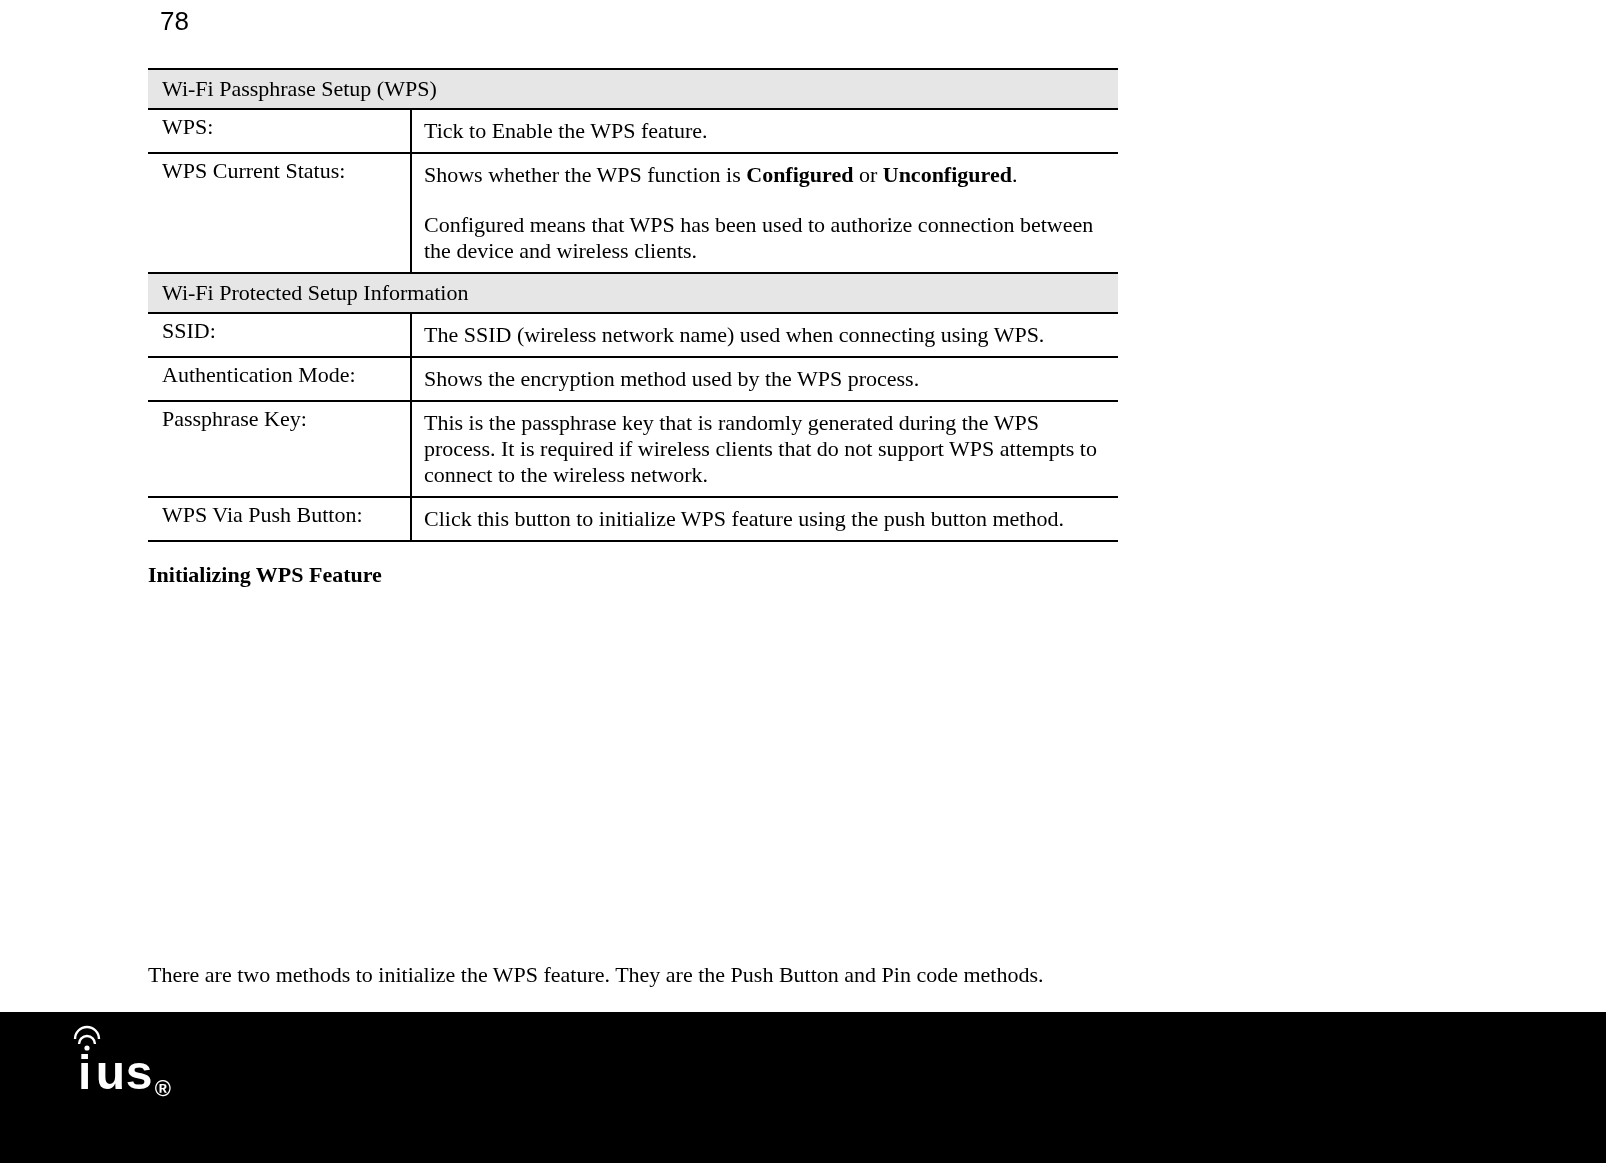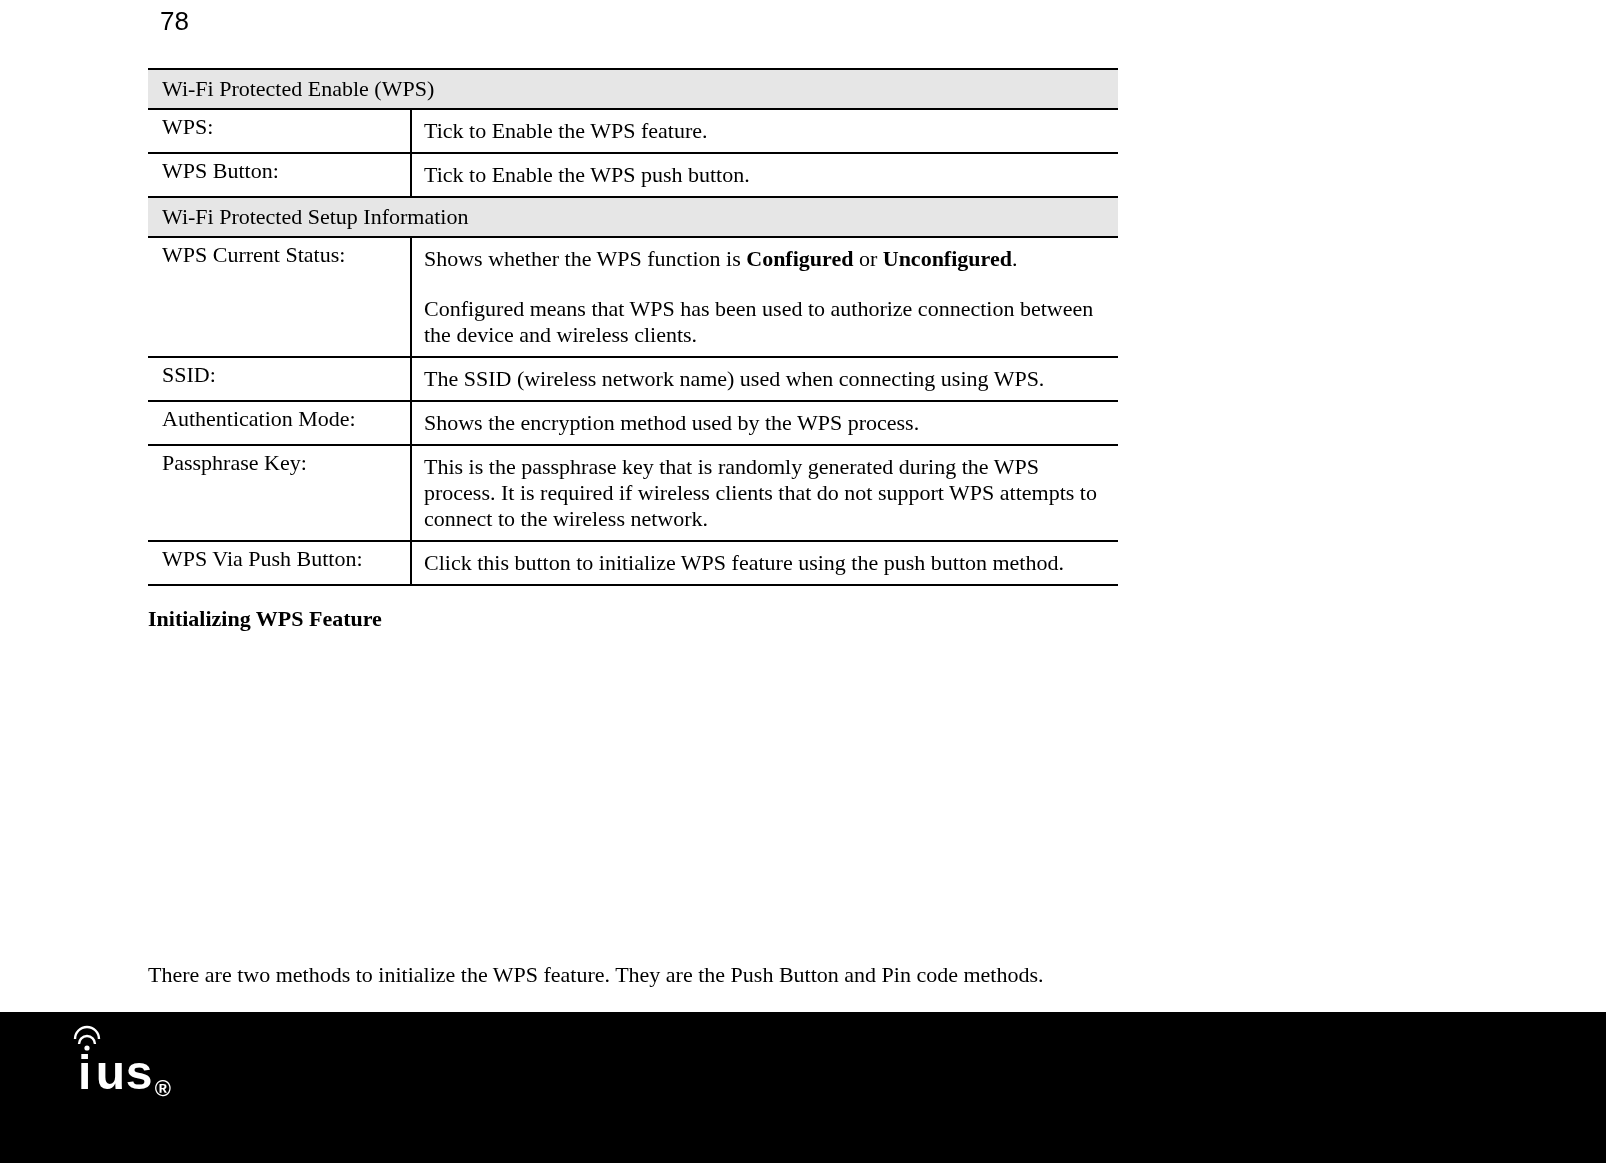--- a/index.html
+++ b/index.html
@@ -124,41 +124,37 @@
 </head>
 <body>
 
 <div class="page-number">78</div>
 
 <div class="page">
   <div class="content">
     <table class="wps">
       <tbody>
           <tr>
-        <td colspan="2" class="sec-header">Wi-Fi Protected Enable (WPS)</td>
+        <td colspan="2" class="sec-header">Wi-Fi Passphrase Setup (WPS)</td>
       </tr>
       <tr>
         <td class="lbl">WPS:</td>
         <td class="desc">Tick to Enable the WPS feature.</td>
-      </tr>
-      <tr>
-        <td class="lbl">WPS Button:</td>
-        <td class="desc">Tick to Enable the WPS push button.</td>
-      </tr>
-      <tr>
-        <td colspan="2" class="sec-header">Wi-Fi Protected Setup Information</td>
       </tr>
       <tr>
         <td class="lbl">WPS Current Status:</td>
         <td class="desc">
           <div class="p1">
             <span>Shows whether the WPS function is </span><span class="inline-b">Configured</span><span> or </span><span class="inline-b">Unconfigured</span><span>.</span>
           </div>
           <div>Configured means that WPS has been used to authorize connection between the device and wireless clients.</div>
         </td>
+      </tr>
+      <tr>
+        <td colspan="2" class="sec-header">Wi-Fi Protected Setup Information</td>
       </tr>
       <tr>
         <td class="lbl">SSID:</td>
         <td class="desc">The SSID (wireless network name) used when connecting using WPS.</td>
       </tr>
       <tr>
         <td class="lbl">Authentication Mode:</td>
         <td class="desc">Shows the encryption method used by the WPS process.</td>
       </tr>
       <tr>

